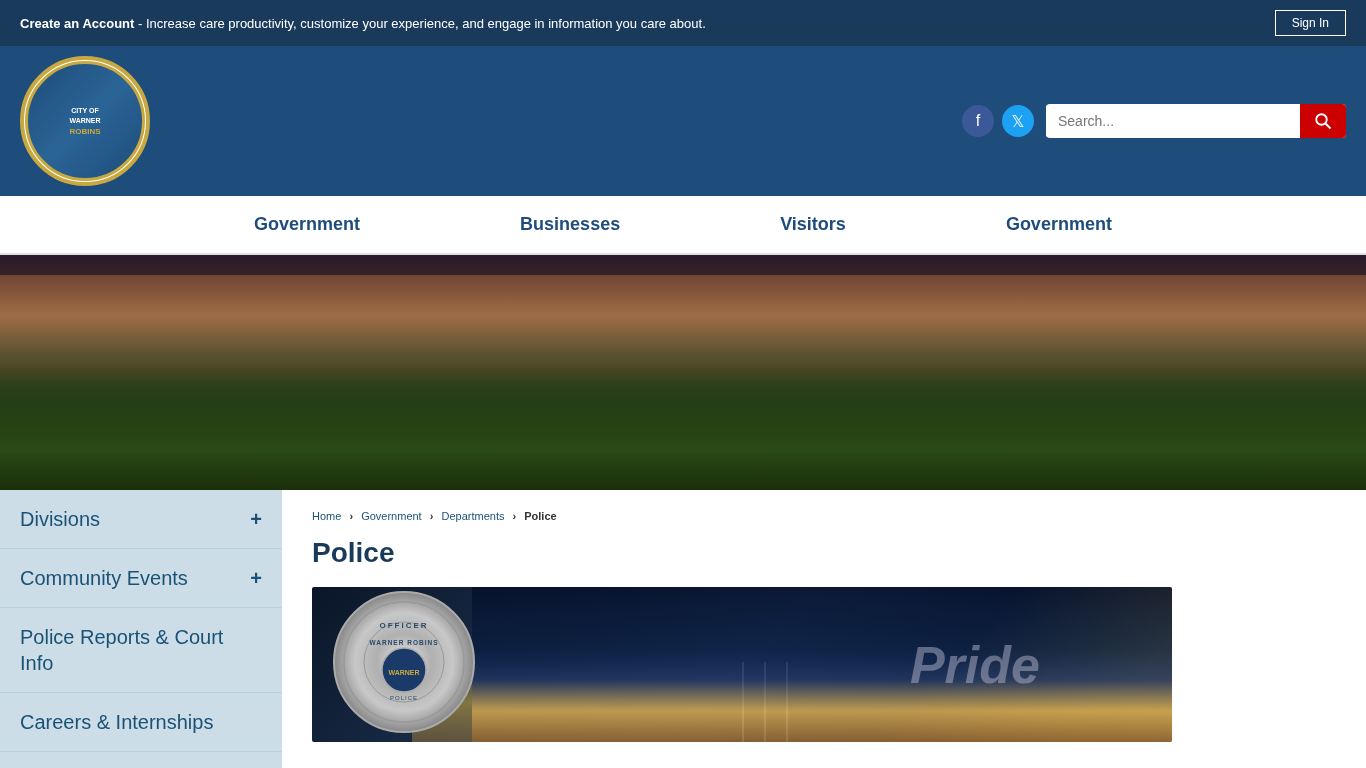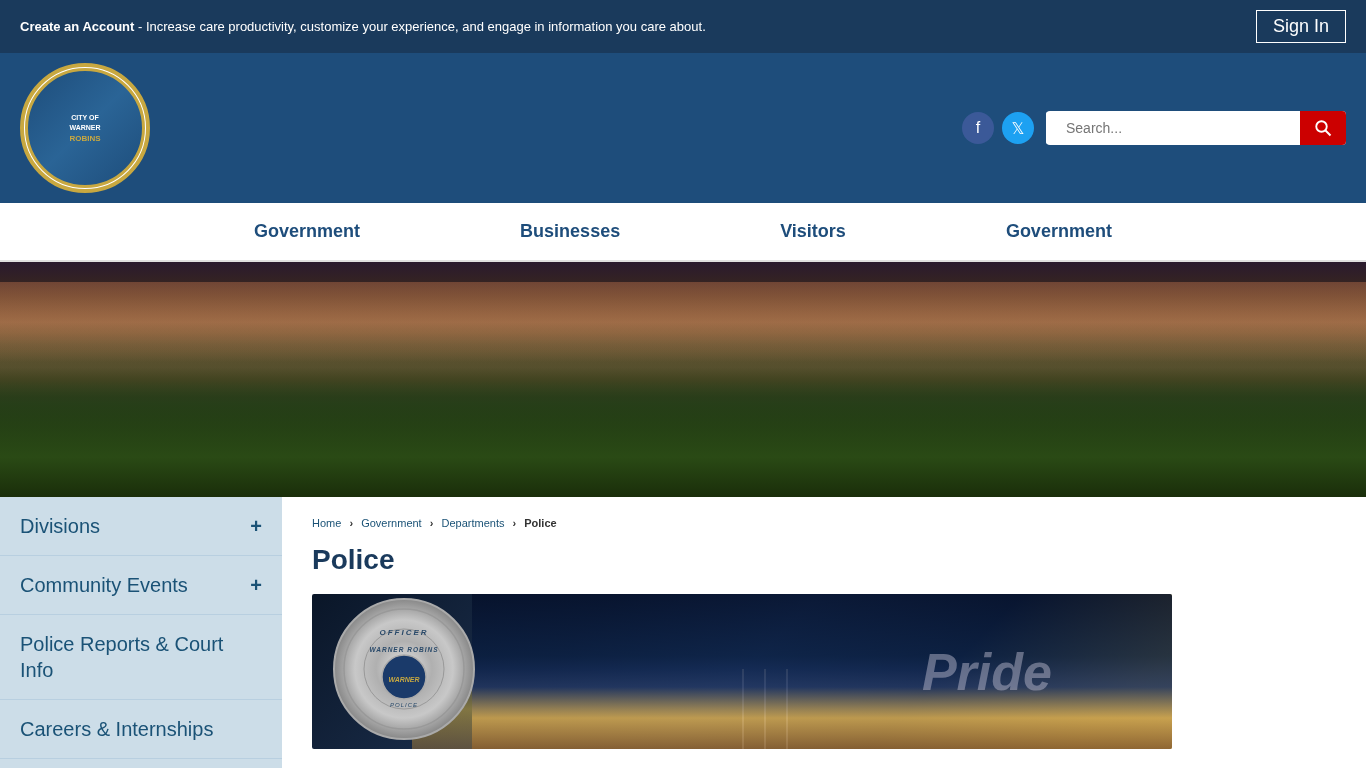--- a/index.html
+++ b/index.html
@@ -15,21 +15,21 @@
       align-items: center;
       font-size: 13px;
     }
     .top-bar strong { font-weight: bold; }
     .sign-in-btn {
       background: transparent;
       border: 1px solid white;
       color: white;
       padding: 5px 16px;
       cursor: pointer;
-      font-size: 18px;
+      font-size: 12px;
     }
 
     
     .header {
       background-color: #1e4d7b;
       display: flex;
       align-items: center;
       padding: 10px 20px;
       justify-content: space-between;
     }
@@ -107,21 +107,21 @@
       display: flex;
       align-items: center;
       background: white;
       border-radius: 4px;
       overflow: hidden;
       width: 300px;
     }
     .search-bar input {
       border: none;
       outline: none;
-      padding: 8px 20px;
+      padding: 8px 12px;
       font-size: 14px;
       flex: 1;
       color: #404040;
     }
     .search-btn {
       background: #cc0000;
       border: none;
       color: white;
       padding: 8px 14px;
       cursor: pointer;
@@ -365,21 +365,21 @@
     <h1 class="page-title">Police</h1>
 
     <div class="police-image">
       <div class="police-building"></div>
       <div class="flagpoles">
         <div class="flagpole"></div>
         <div class="flagpole"></div>
         <div class="flagpole"></div>
       </div>
 
-      <div style="position:relative;z-index:2;margin-left:20px;font-style:italic;">
+      <div style="position:relative;z-index:2;margin-left:20px;">
         <svg width="145" height="145" viewBox="0 0 145 145">
           <defs>
             <radialGradient id="badgeGrad" cx="50%" cy="50%" r="50%">
               <stop offset="0%" style="stop-color:#e8e8e8"></stop>
               <stop offset="40%" style="stop-color:#b0b0b0"></stop>
               <stop offset="70%" style="stop-color:#c8c8c8"></stop>
               <stop offset="100%" style="stop-color:#888"></stop>
             </radialGradient>
           </defs>
           <circle cx="72" cy="72" r="70" fill="url(#badgeGrad)" stroke="#aaa" stroke-width="2"></circle>
@@ -388,18 +388,18 @@
           <text x="72" y="38" text-anchor="middle" font-size="8" font-weight="bold" fill="#2a4a6a" letter-spacing="2">OFFICER</text>
           <text x="72" y="55" text-anchor="middle" font-size="6.5" font-weight="bold" fill="#2a4a6a" letter-spacing="1">WARNER ROBINS</text>
           <circle cx="72" cy="80" r="22" fill="#1a3a6a" stroke="#aaa" stroke-width="1.5"></circle>
           <text x="72" y="85" text-anchor="middle" font-size="7" fill="#c8a840" font-weight="bold">WARNER</text>
           <text x="72" y="110" text-anchor="middle" font-size="6" fill="#2a4a6a" letter-spacing="1">POLICE</text>
         </svg>
       </div>
 
       <div style="position:absolute;left:160px;right:0;top:0;bottom:0;background:linear-gradient(to bottom,#05102a 0%,#0a1e40 40%,#1a3060 60%,#c8a050 80%,#8a6030 100%);opacity:0.85;"></div>
 
-      <div style="position:absolute;right:60px;top:50%;transform:translateY(-50%);z-index:3;">
+      <div style="position:absolute;right:72px;top:50%;transform:translateY(-50%);z-index:3;">
         <span class="pride-text">Pride</span>
       </div>
     </div>
   </div>
 </div>
 
 </body></html>

